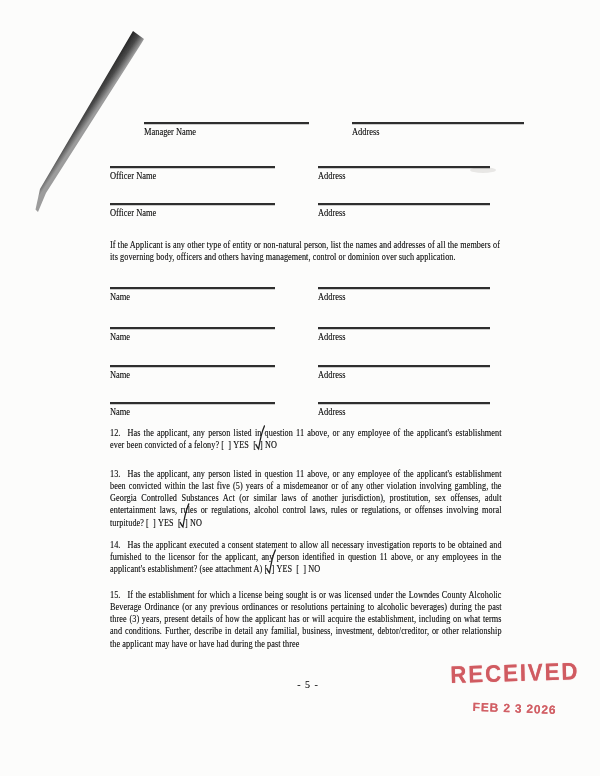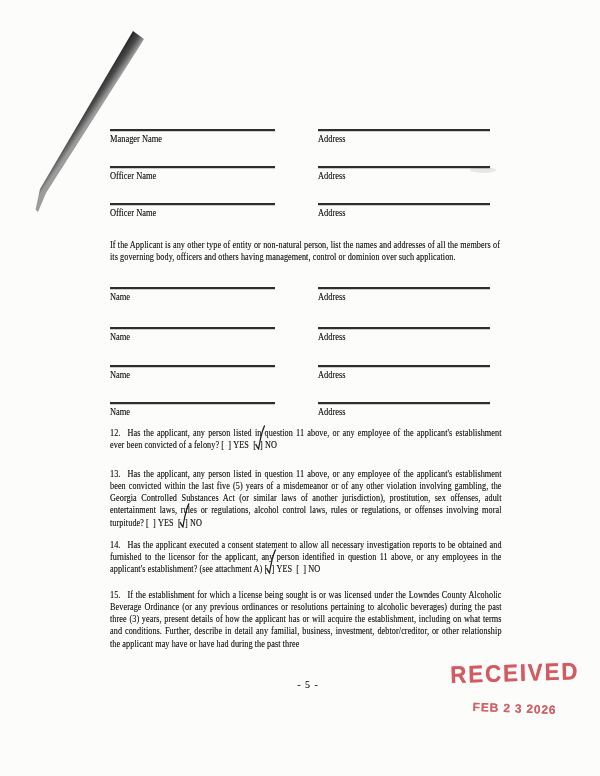--- a/index.html
+++ b/index.html
@@ -71,21 +71,21 @@
       </linearGradient>
       <filter id="soft">
           <feGaussianBlur stdDeviation="0.5"></feGaussianBlur>
         </filter>
     </defs>
     <path d="M133,31 L144,39 L141,44 L46,193 L38,212 L35.5,209.5 L40,189 Z" fill="url(#streakGrad)" filter="url(#soft)"></path>
     <ellipse cx="483" cy="170" rx="13" ry="3" fill="#b5b2ae" opacity="0.28" filter="url(#soft)"></ellipse>
   </svg>
 
   <div class="artifact-layer" id="rows-layer">
-      <div class="field-row" style="top: 129px;">
+      <div class="field-row" style="top: 122px; margin-left: 34px;">
         <div class="cell left">
           <div class="rule"></div>
           <div class="lbl">Manager Name</div>
         </div>
         <div class="cell right">
           <div class="rule"></div>
           <div class="lbl">Address</div>
         </div>
       </div>
       <div class="field-row" style="top: 166px;">

